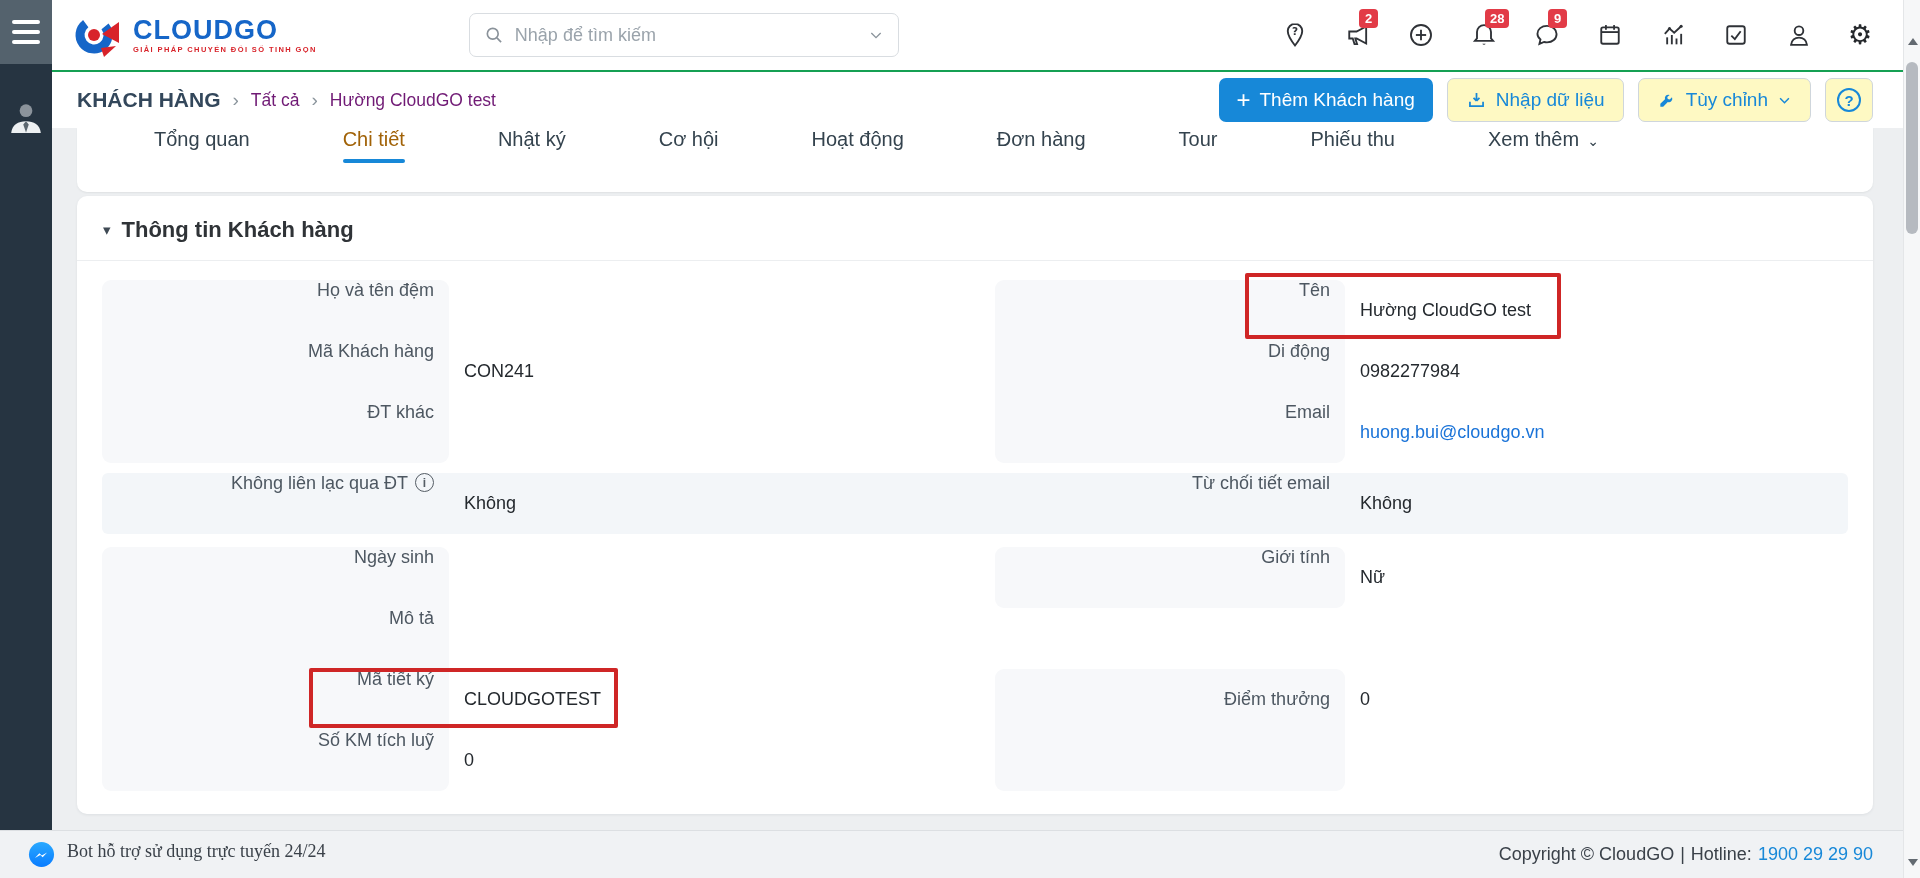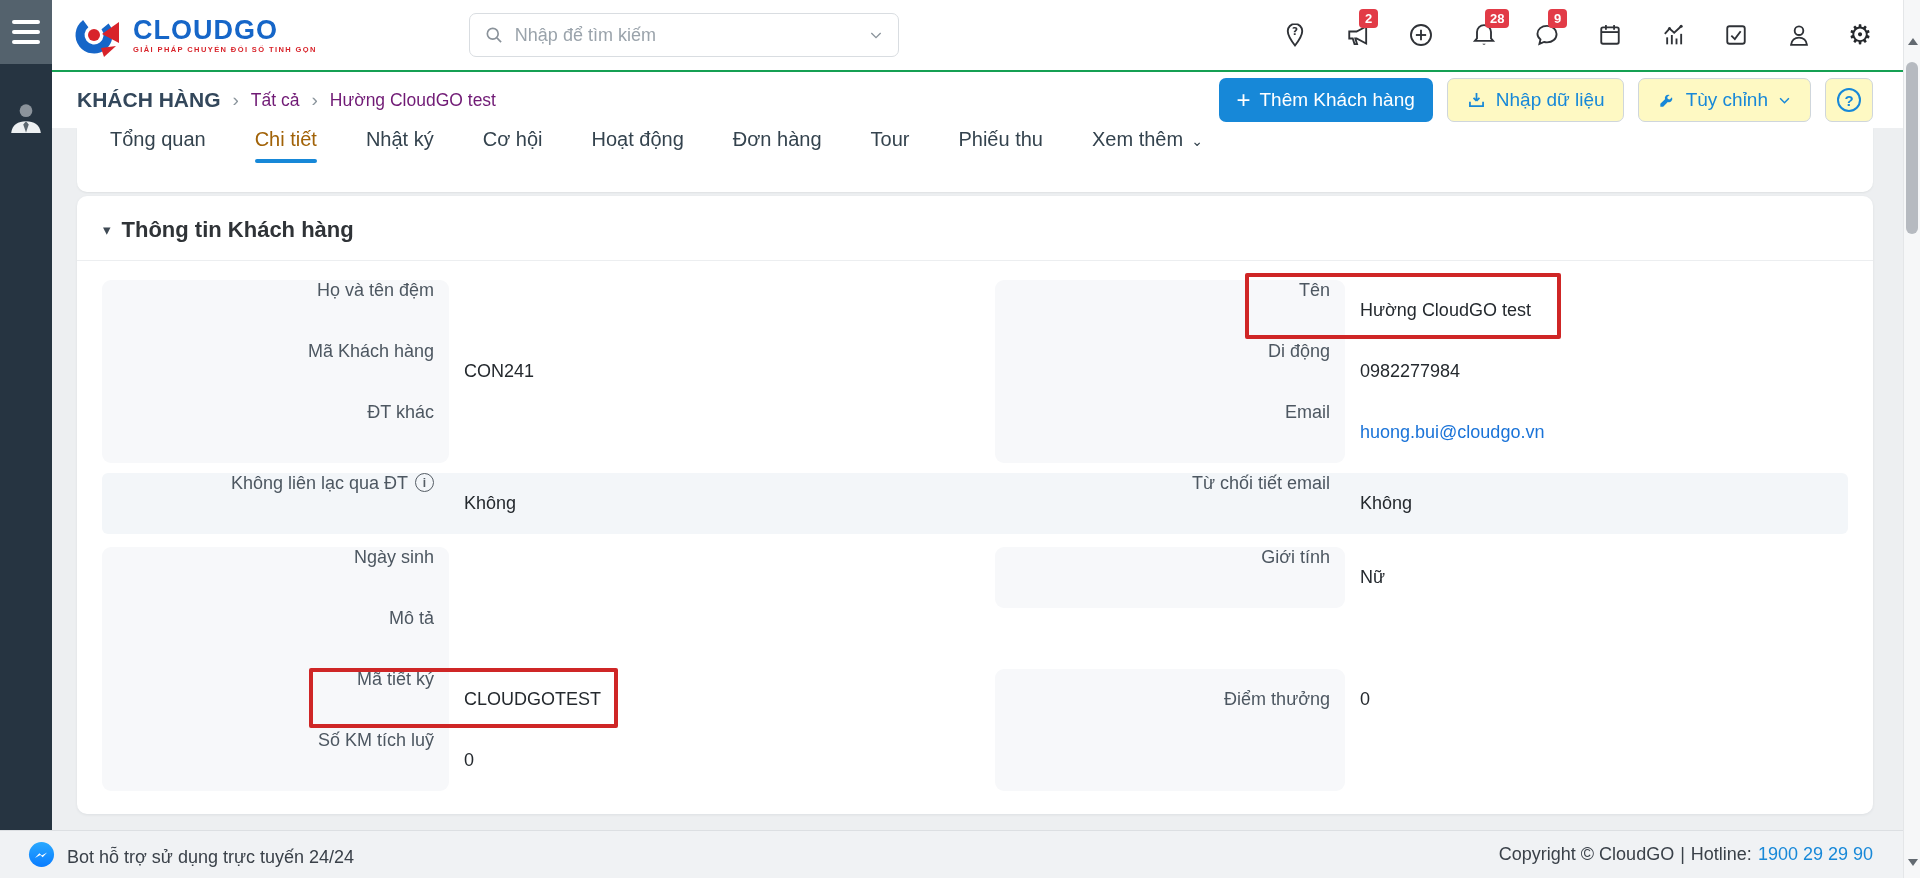--- a/index.html
+++ b/index.html
@@ -50,21 +50,21 @@
   .btn-outline { background:#fef9c3; border:1px solid #cfd6dc; color:#1788d8; }
   .btn-help { width:48px; justify-content:center; padding:0; }
   .help-q { width:24px; height:24px; border:2px solid #1788d8; border-radius:50%;
     display:flex; align-items:center; justify-content:center; font-size:15px; font-weight:700; }
 
   
   .content { flex:1; padding:0 47px 0 25px; }
   .tabcard { background:#fff; height:64px; border-radius:0 0 10px 10px; overflow:hidden;
     box-shadow:0 1px 2px rgba(40,50,60,.07); }
   .tabs { display:flex; gap:49px; padding:0 33px; margin-top:-7px; }
-  .tab { font-size:20px; color:#34434e; padding-top:7px; cursor:pointer; white-space:nowrap; }
+  .tab { font-size:20px; color:#34434e; padding-top:7px; cursor:pointer; white-space:nowrap;margin-left:44px; }
   .tab.active { color:#a16207; }
   .tab.active::after { content:""; display:block; height:4px; background:#1788d8;
     border-radius:2px; margin-top:8px; }
   .tab .chev { font-size:14px; color:#34434e; margin-left:8px; }
 
   .maincard { position:relative; margin-top:4px; background:#fff; height:618px;
     border-radius:10px; box-shadow:0 1px 3px rgba(40,50,60,.08); }
   .sec-head { display:flex; align-items:center; gap:11px; padding:21px 26px 17px; cursor:pointer; }
   .sec-caret { font-size:15px; color:#3f4a54; }
   .sec-title { font-size:22px; font-weight:700; color:#2f3337; }
@@ -88,21 +88,21 @@
     font-size:12px; font-weight:700; color:#555d65; display:inline-flex;
     align-items:center; justify-content:center; cursor:pointer; flex:0 0 19px; }
   .redbox { position:absolute; border:4px solid #cf2626; border-radius:2px;
     pointer-events:none; z-index:5; }
   .redbox-ten { left:1168px; top:77px; width:316px; height:66px; }
   .redbox-madk { left:232px; top:472px; width:309px; height:60px; }
 
   
   .footer { height:48px; background:#f0f2f4; border-top:1px solid #dcdfe2;
     display:flex; align-items:center; padding:0 47px 0 28px; }
-  .foot-left { display:flex; align-items:flex-end; gap:12px; font-size:18px; color:#3a4149; cursor:pointer;}
+  .foot-left { display:flex; align-items:flex-start; gap:12px; font-size:18px; color:#3a4149; cursor:pointer;font-family:Liberation Serif, serif;}
   .foot-right { margin-left:auto; font-size:18px; color:#3a4149; display:flex; align-items:center; gap:6px;}
   .foot-right .tel { color:#1788d8; cursor:pointer; }
 
   
   .vscroll { position:absolute; right:0; top:0; width:17px; height:878px;
     background:#f6f7f8; border-left:1px solid #e4e6e8; z-index:20; }
   .arr { position:absolute; left:4px; width:0; height:0;
     border-left:5px solid transparent; border-right:5px solid transparent; cursor:pointer; }
   .arr-up { top:38px; border-bottom:7px solid #636a71; }
   .arr-dn { bottom:12px; border-top:7px solid #636a71; }

